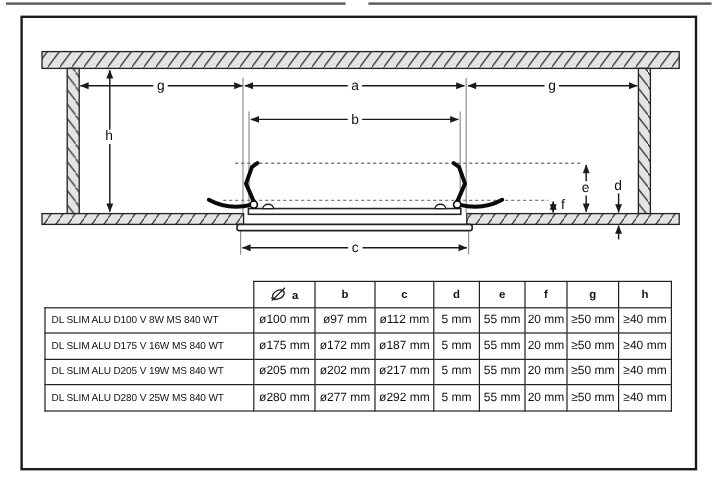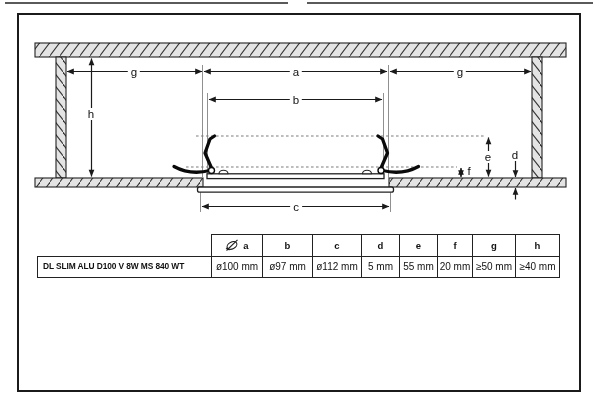--- a/index.html
+++ b/index.html
@@ -25,21 +25,21 @@
   }
   #spec-table td{
     border:1.6px solid #222;height:20.5px;padding:0;text-align:center;
     font-size:10px;line-height:9px;white-space:nowrap;overflow:hidden;
     background:#fff;color:#111;
   }
   #spec-table td.corner{border:none;background:transparent;}
   #spec-table td.hdr{font-weight:bold;font-size:9.5px;}
   #spec-table td.hdr-a{font-weight:bold;font-size:9.5px;}
   #spec-table td.pname{
-    font-weight:bold;text-align:left;padding-left:5px;font-size:8.4px;
+    font-weight:normal;text-align:left;padding-left:5px;font-size:8.4px;
     letter-spacing:-0.1px;
   }
   .holesaw{vertical-align:-2px;margin-right:3px;}
 </style>
 </head>
 <body>
 
 <div id="stage">
 
   <div class="toprule" style="left:5px;width:283px;"></div>
@@ -166,16 +166,49 @@
       <td class="pname">DL SLIM ALU D100 V 8W MS 840 WT</td>
       <td>ø100 mm</td>
       <td>ø97 mm</td>
       <td>ø112 mm</td>
       <td>5 mm</td>
       <td>55 mm</td>
       <td>20 mm</td>
       <td>≥50 mm</td>
       <td>≥40 mm</td>
     </tr>
+    <tr>
+      <td class="pname">DL SLIM ALU D175 V 16W MS 840 WT</td>
+      <td>ø175 mm</td>
+      <td>ø172 mm</td>
+      <td>ø187 mm</td>
+      <td>5 mm</td>
+      <td>55 mm</td>
+      <td>20 mm</td>
+      <td>≥50 mm</td>
+      <td>≥40 mm</td>
+    </tr>
+    <tr>
+      <td class="pname">DL SLIM ALU D205 V 19W MS 840 WT</td>
+      <td>ø205 mm</td>
+      <td>ø202 mm</td>
+      <td>ø217 mm</td>
+      <td>5 mm</td>
+      <td>55 mm</td>
+      <td>20 mm</td>
+      <td>≥50 mm</td>
+      <td>≥40 mm</td>
+    </tr>
+    <tr>
+      <td class="pname">DL SLIM ALU D280 V 25W MS 840 WT</td>
+      <td>ø280 mm</td>
+      <td>ø277 mm</td>
+      <td>ø292 mm</td>
+      <td>5 mm</td>
+      <td>55 mm</td>
+      <td>20 mm</td>
+      <td>≥50 mm</td>
+      <td>≥40 mm</td>
+    </tr>
   </tbody>
     </table>
 
 </div>
 
 </body></html>

